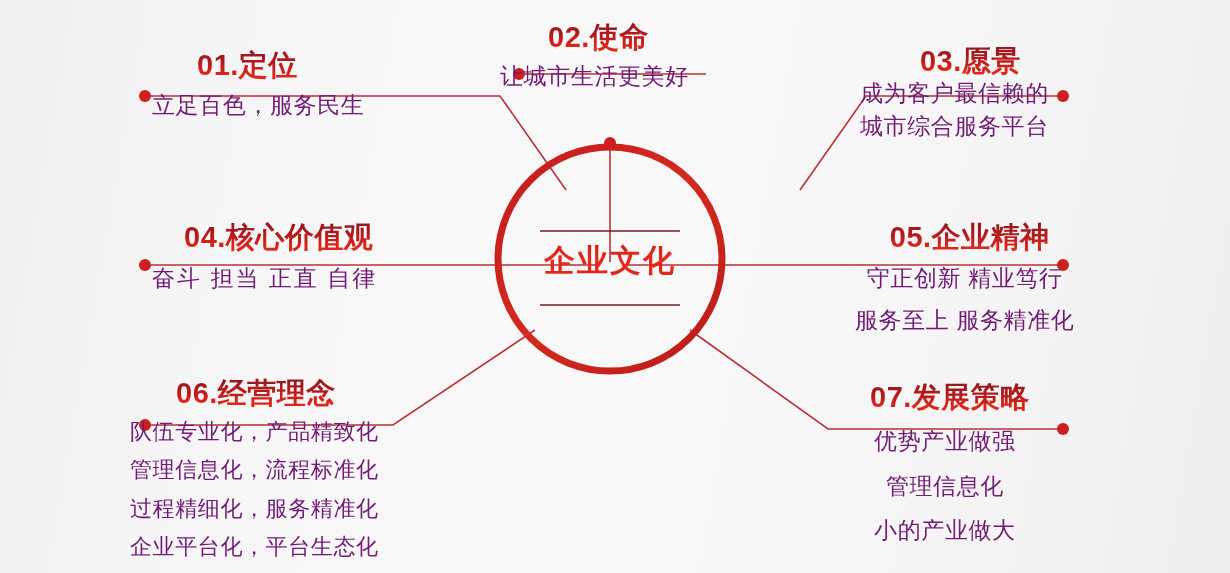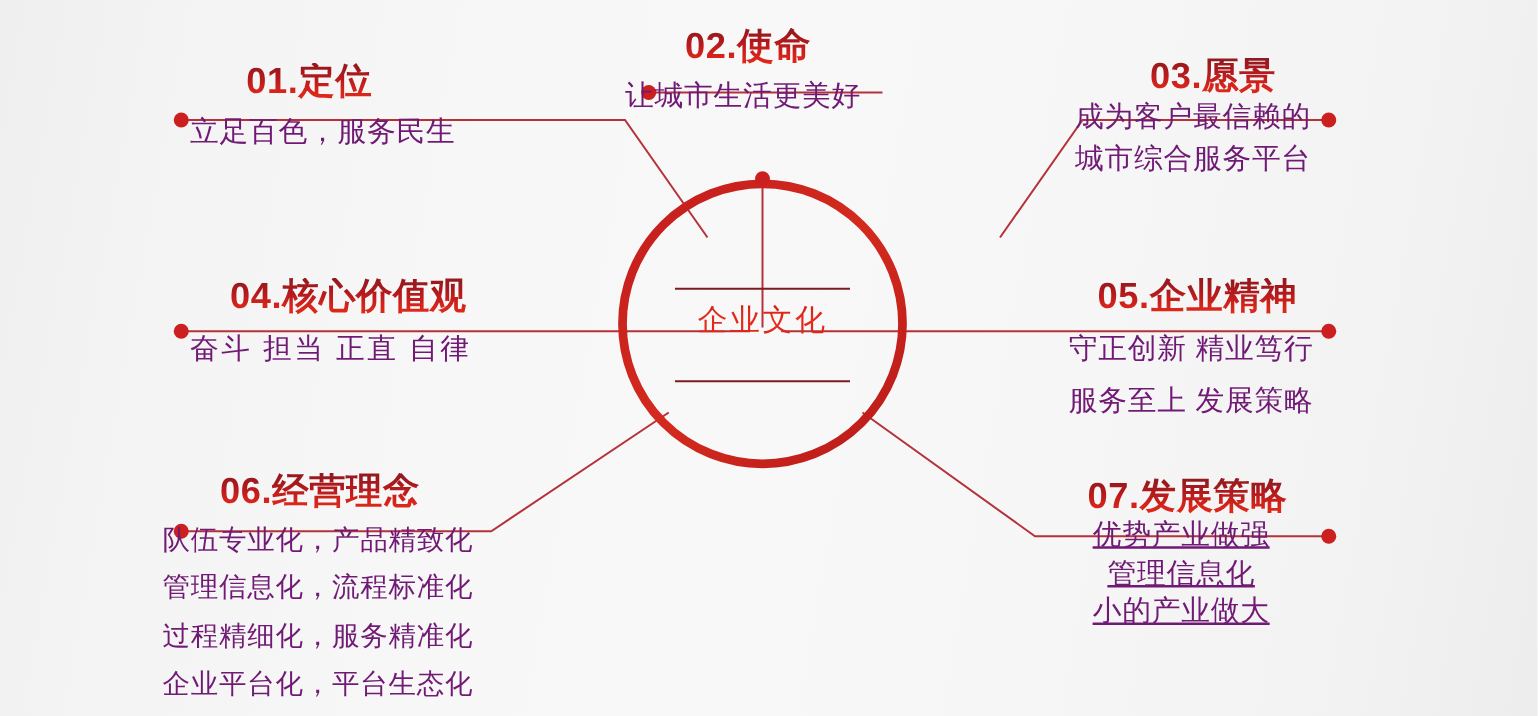--- a/index.html
+++ b/index.html
@@ -75,38 +75,38 @@
   #node05 { left: 855px; top: 222px; }
   #node05 .title { padding-left: 10px; }
   #node05 .body { margin-top: 11px; }
 
   #node06 { left: 130px; top: 378px; }
   #node06 .title { padding-left: 46px; }
   #node06 .body { margin-top: 9px; font-size: 22px; text-align: center; }
 
   #node07 { left: 860px; top: 382px; }
   #node07 .title { padding-left: 10px; }
-  #node07 .body { margin-top: 0; text-decoration: underline; }
+  #node07 .body { margin-top: 14px; }
 
   
   #center {
     position: absolute;
     left: 495px;
     top: 144px;
     width: 230px;
     height: 230px;
   }
   #center .center-text {
     position: absolute;
     left: 0;
     top: 96px;
     width: 230px;
     text-align: center;
-    font-size: 24px;
-    font-weight: normal;
+    font-size: 31px;
+    font-weight: bold;
     letter-spacing: 2px;
     background: linear-gradient(180deg, #c2201a 0%, #e8291a 45%, #d8251a 100%);
     -webkit-background-clip: text;
     background-clip: text;
     color: transparent;
     -webkit-text-fill-color: transparent;
   }
 </style>
 </head>
 <body>
@@ -169,21 +169,21 @@
   </div>
 
   <div class="node align-left" id="node04">
     <div class="title">04.核心价值观</div>
     <div class="body">奋斗  担当  正直  自律</div>
   </div>
 
   <div class="node align-center" id="node05">
     <div class="title">05.企业精神</div>
     <div class="body">守正创新  精业笃行</div>
-    <div class="body">服务至上  发展策略</div>
+    <div class="body">服务至上  服务精准化</div>
   </div>
 
   <div class="node align-left" id="node06">
     <div class="title">06.经营理念</div>
     <div class="body">队伍专业化，产品精致化</div>
     <div class="body">管理信息化，流程标准化</div>
     <div class="body">过程精细化，服务精准化</div>
     <div class="body">企业平台化，平台生态化</div>
   </div>
 

